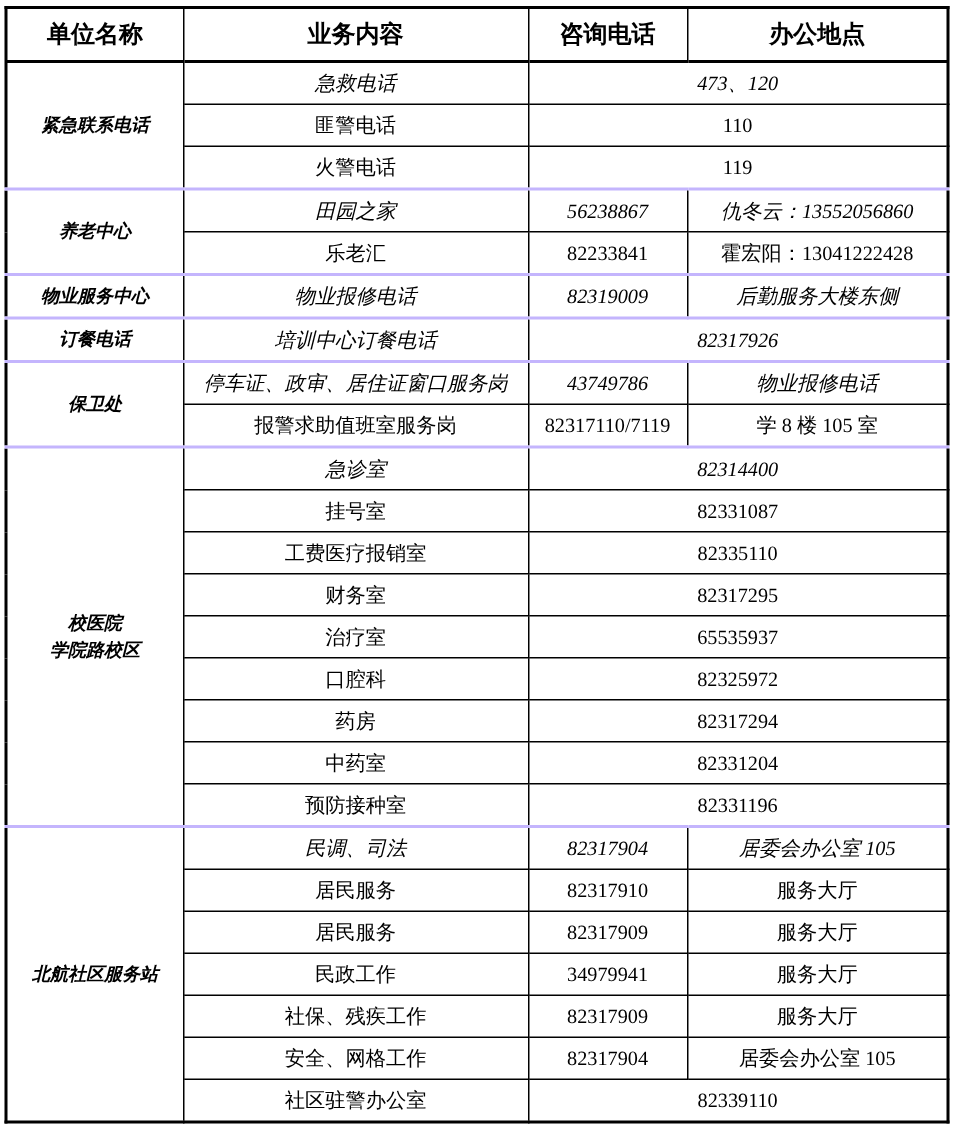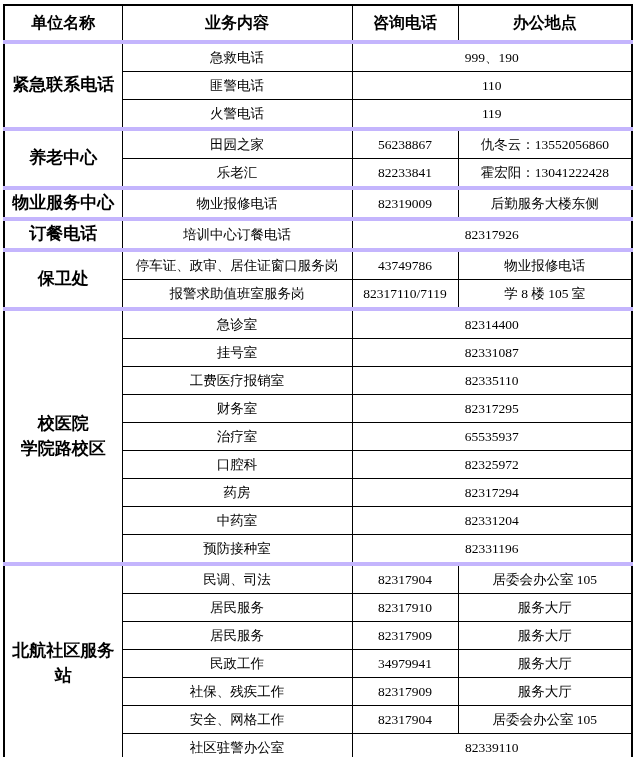--- a/index.html
+++ b/index.html
@@ -36,26 +36,27 @@
     font-weight: bold;
     font-size: 16px;
   }
   tbody td {
     height: 27px;
     font-size: 13.5px;
   }
   td.unit {
     font-family: "Liberation Sans", "DejaVu Sans", sans-serif;
     font-weight: bold;
-    font-size: 17px;
+    font-size: 12px;
     white-space: pre-line;
     line-height: 1.45;
   }
   tr.sec-start td {
-    border-top: 4px solid #c4b5fd;
+    border-top: 2px solid #c4b5fd;
+    font-style: italic;
   }
   col.c1 { width: 118px; }
   col.c2 { width: 230px; }
   col.c3 { width: 106px; }
   col.c4 { width: 174px; }
 </style>
 </head>
 <body>
 
 <div class="table-wrap">
@@ -72,21 +73,21 @@
         <th>业务内容</th>
         <th>咨询电话</th>
         <th>办公地点</th>
       </tr>
     </thead>
     <tbody>
 
       <tr class="sec-start">
         <td class="unit" rowspan="3">紧急联系电话</td>
         <td>急救电话</td>
-        <td colspan="2">999、190</td>
+        <td colspan="2">473、120</td>
       </tr>
       <tr>
         <td>匪警电话</td>
         <td colspan="2">110</td>
       </tr>
       <tr>
         <td>火警电话</td>
         <td colspan="2">119</td>
       </tr>
 

